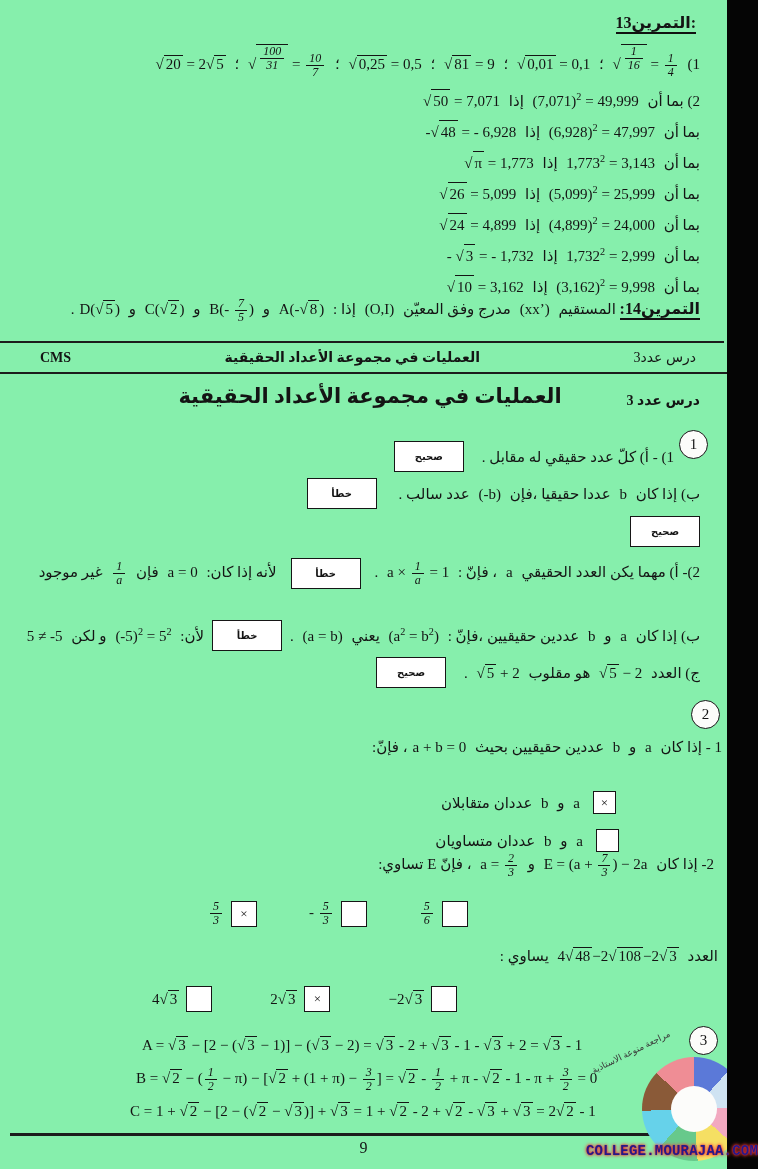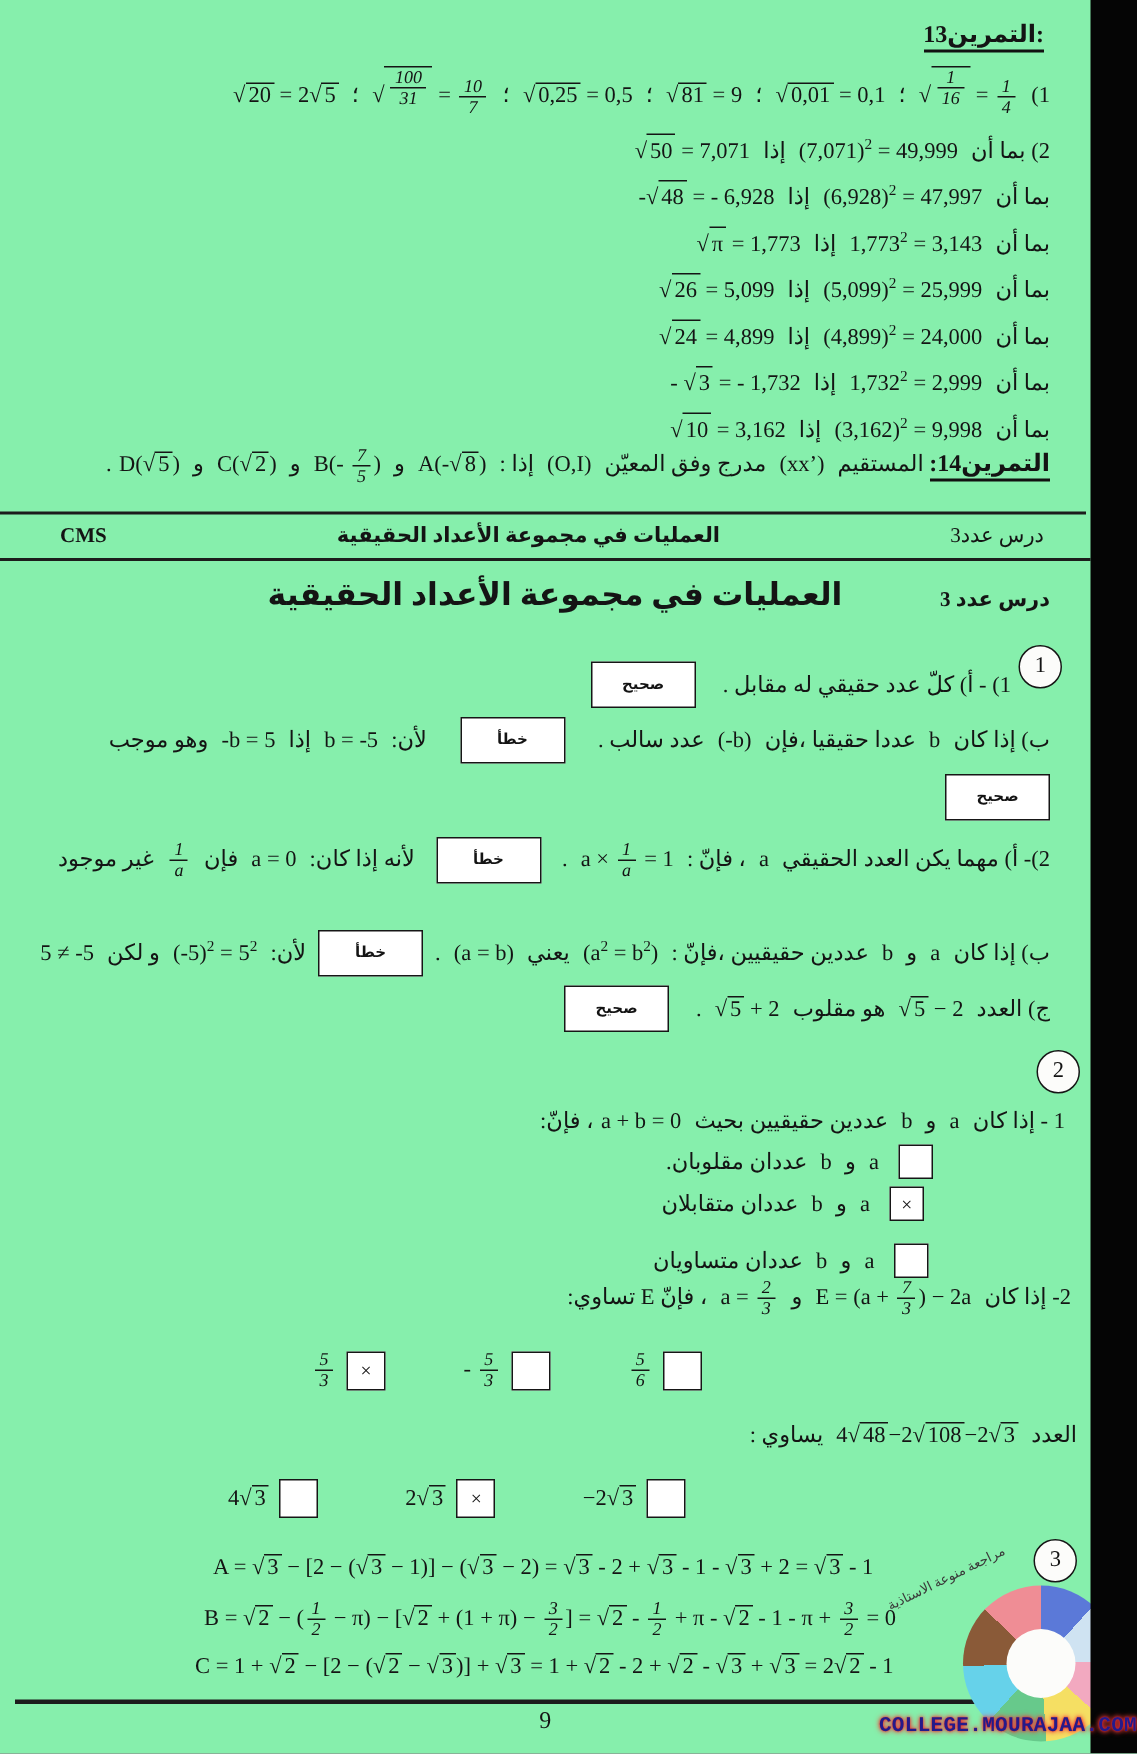--- a/index.html
+++ b/index.html
@@ -154,21 +154,20 @@
   <div class="circ" style="top:430px;right:50px">1</div>
 
   <div class="line rtl fx gap18" style="top:441px;right:84px">
     <span>1) - أ) كلّ عدد حقيقي له مقابل .</span>
     <span class="ansbox">صحيح</span>
   </div>
 
   <div class="line rtl fx gap22" style="top:478px;right:58px">
     <span>ب) إذا كان <span class="m" dir="ltr">b</span> عددا حقيقيا ،فإن <span class="m" dir="ltr">(-b)</span> عدد سالب .</span>
     <span class="ansbox">خطأ</span>
-    <span>لأن: <span class="m" dir="ltr">b = -5</span> إذا <span class="m" dir="ltr">-b = 5</span> وهو موجب</span>
   </div>
 
   <div class="line rtl fx gap14" style="top:516px;right:58px">
     <span class="ansbox">صحيح</span>
   </div>
 
   <div class="line rtl fx gap14" style="top:558px;right:58px">
     <span>2)- أ) مهما يكن العدد الحقيقي <span class="m" dir="ltr">a</span> ، فإنّ : <span class="m" dir="ltr">a × <span class="fr">
             <span class="nu">1</span>
             <span class="de">a</span>
@@ -192,26 +191,22 @@
             <span class="rad">5</span>
           </span> − 2</span> هو مقلوب <span class="m" dir="ltr"><span class="sq">
             <span class="rt">√</span>
             <span class="rad">5</span>
           </span> + 2</span> .</span>
     <span class="ansbox">صحيح</span>
   </div>
 
   <div class="circ" style="top:700px;right:38px">2</div>
 
-  <div class="line rtl" style="top:738px;right:48px">1 - إذا كان <span class="m" dir="ltr">a</span> و <span class="m" dir="ltr">b</span> عددين حقيقيين بحيث <span class="m" dir="ltr">a + b = 0</span>، فإنّ:</div>
-
-  <div class="line rtl fx gap8" style="top:763px;right:136px">
-    <span class="cb"></span>
-    <span><span class="m" dir="ltr">a</span> و <span class="m" dir="ltr">b</span> عددان مقلوبان.</span>
-  </div>
+  <div class="line rtl" style="top:738px;right:36px">1 - إذا كان <span class="m" dir="ltr">a</span> و <span class="m" dir="ltr">b</span> عددين حقيقيين بحيث <span class="m" dir="ltr">a + b = 0</span>، فإنّ:</div>
+
   <div class="line rtl fx gap8" style="top:791px;right:142px">
     <span class="cb">×</span>
     <span><span class="m" dir="ltr">a</span> و <span class="m" dir="ltr">b</span> عددان متقابلان</span>
   </div>
   <div class="line rtl fx gap8" style="top:829px;right:139px">
     <span class="cb"></span>
     <span><span class="m" dir="ltr">a</span> و <span class="m" dir="ltr">b</span> عددان متساويان</span>
   </div>
 
   <div class="line rtl" style="top:852px;right:44px">2- إذا كان <span class="m" dir="ltr">E = (a + <span class="fr">

